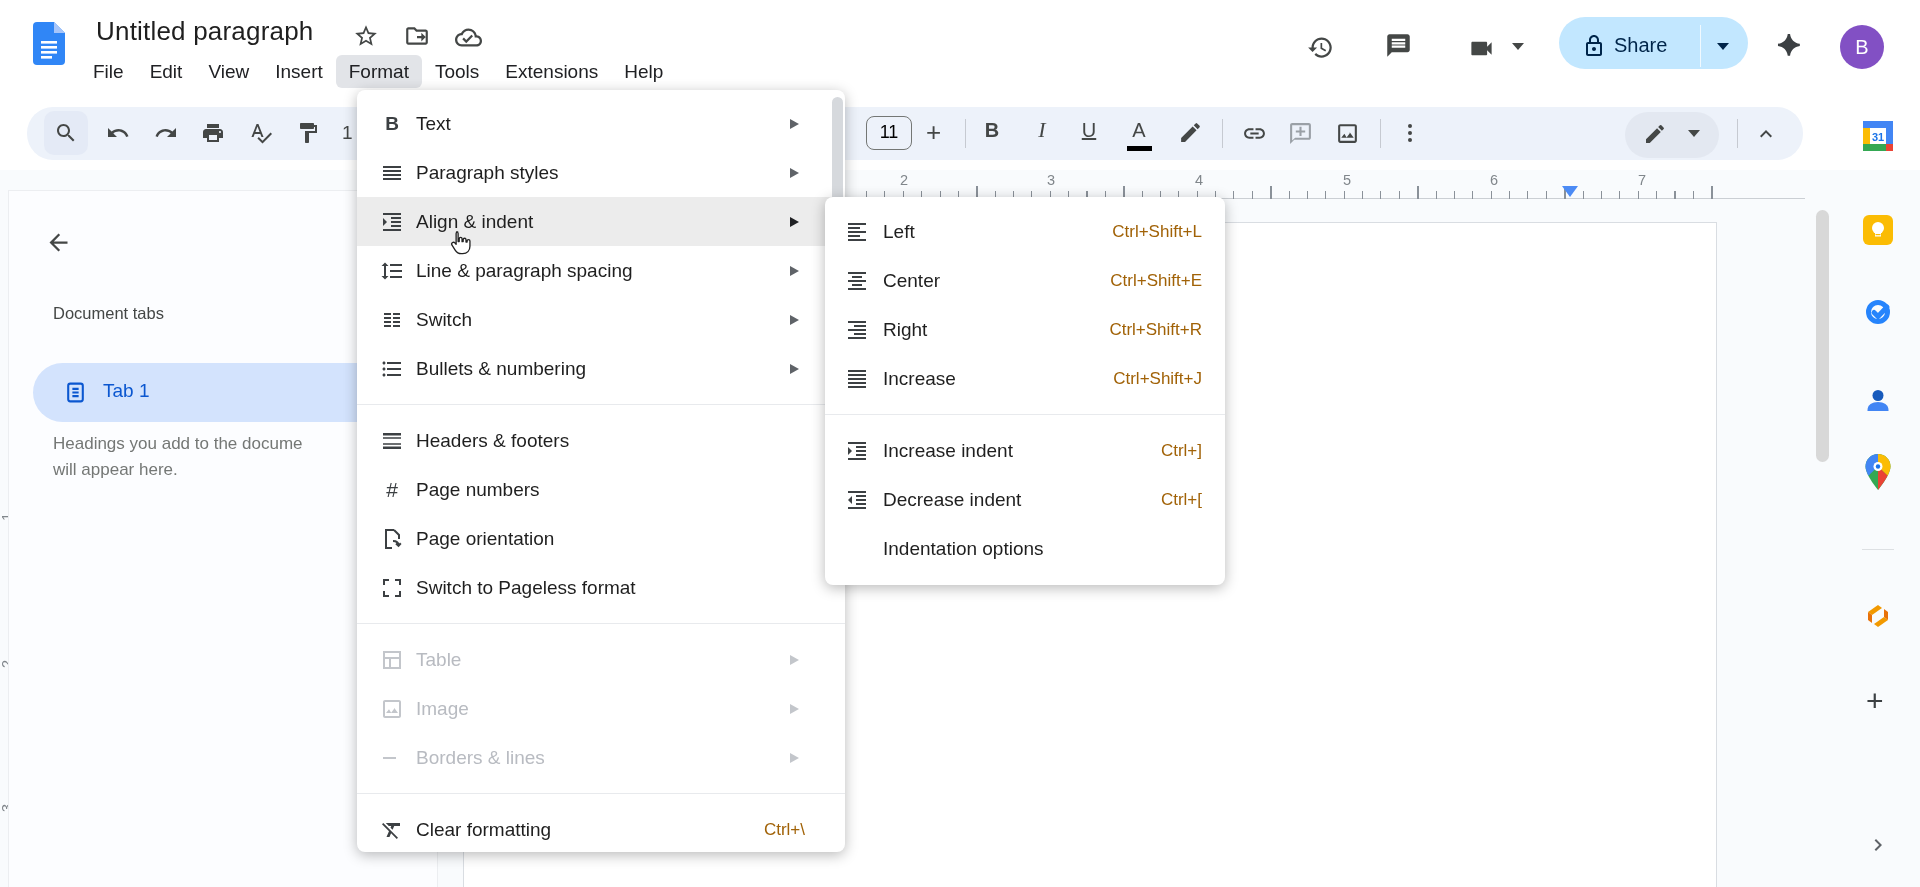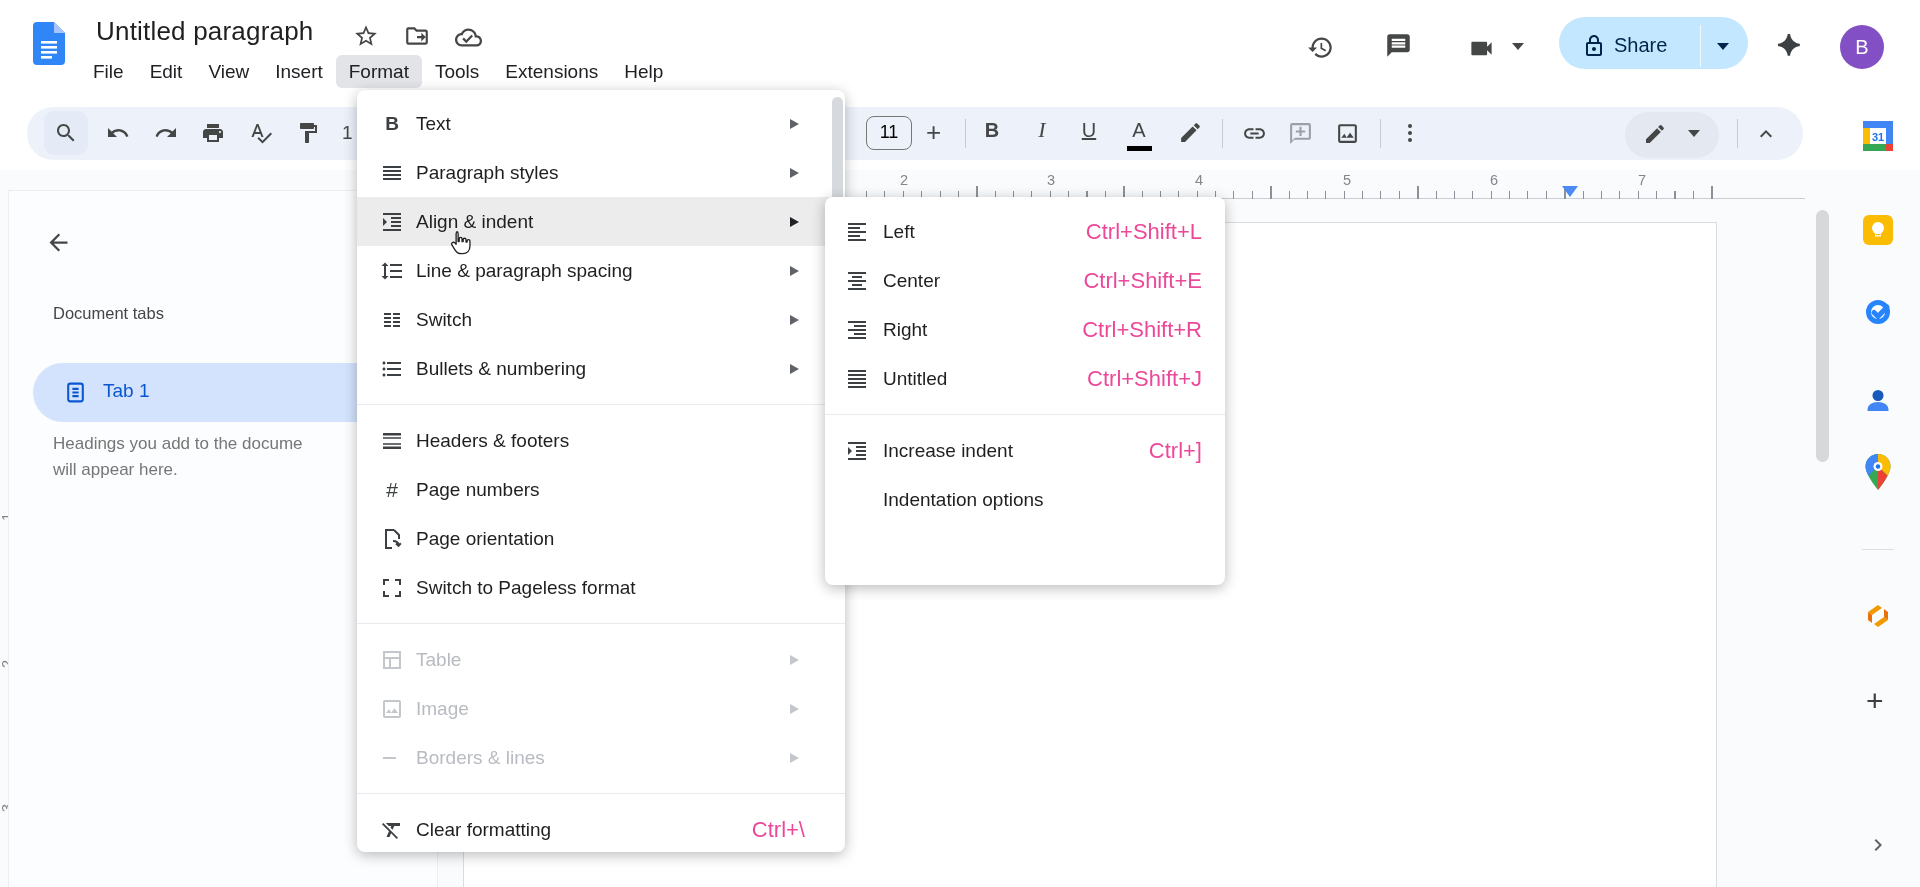--- a/index.html
+++ b/index.html
@@ -34,21 +34,21 @@
     background:repeating-linear-gradient(to bottom,#8a9199 0 2px,transparent 2px 73.5px)}
   .vnum{position:absolute;left:-1px;width:16px;text-align:center;font-size:14.5px;color:#80868b;transform:rotate(-90deg)}
   .tri{position:absolute;left:1562px;top:186px;width:0;height:0;
     border-left:8px solid transparent;border-right:8px solid transparent;border-top:11px solid #4c8bf5}
 
   
   .menu{position:absolute;background:#fff;border-radius:8px;box-shadow:0 3px 14px rgba(0,0,0,.28)}
   .mrow{height:49px;display:flex;align-items:center}
   .mrow .ic{width:24px;height:24px;margin-left:23px;color:#3c4043;flex:none;text-align:center;font-size:19px;font-weight:700;line-height:24px}
   .mrow .lbl{margin-left:12px;font-size:19px;color:#1f1f1f;white-space:nowrap}
-  .mrow .sc{margin-left:auto;margin-right:40px;font-size:22px;color:#ec4899;white-space:nowrap}
+  .mrow .sc{margin-left:auto;margin-right:40px;font-size:17px;color:#a16207;white-space:nowrap}
   .mrow .arr{margin-left:auto;margin-right:46px;width:0;height:0;flex:none;
     border-left:9px solid #5f6368;border-top:5.5px solid transparent;border-bottom:5.5px solid transparent}
   .mrow.hl{background:#ececec}
   .mrow.hl .arr{border-left-color:#202124}
   .mrow.dis .lbl{color:#b8bbc1}
   .mrow.dis .ic{color:#c3c6cb}
   .mrow.dis .arr{border-left-color:#c3c6cb}
   .mdiv{height:1px;background:#e8eaed;margin:11px 0}
   .sub .ic{margin-left:20px;font-weight:400}
   .sub .lbl{margin-left:14px}
@@ -421,32 +421,41 @@
         </span>
       <span class="lbl">Right</span>
       <span class="sc">Ctrl+Shift+R</span>
     </div>
     <div class="mrow">
       <span class="ic">
           <svg width="24" height="24" viewBox="0 0 24 24" fill="currentColor">
             <path d="M3 21h18v-2H3v2zm0-4h18v-2H3v2zm0-4h18v-2H3v2zm0-4h18V7H3v2zm0-6v2h18V3H3z"></path>
           </svg>
         </span>
-      <span class="lbl">Untitled</span>
+      <span class="lbl">Increase</span>
       <span class="sc">Ctrl+Shift+J</span>
     </div>
     <div class="mdiv"></div>
     <div class="mrow">
       <span class="ic">
           <svg width="24" height="24" viewBox="0 0 24 24" fill="currentColor">
             <path d="M3 21h18v-2H3v2zM3 8v8l4-4-4-4zm8 9h10v-2H11v2zM3 3v2h18V3H3zm8 6h10V7H11v2zm0 4h10v-2H11v2z"></path>
           </svg>
         </span>
       <span class="lbl">Increase indent</span>
       <span class="sc">Ctrl+]</span>
+    </div>
+    <div class="mrow">
+      <span class="ic">
+          <svg width="24" height="24" viewBox="0 0 24 24" fill="currentColor">
+            <path d="M11 17h10v-2H11v2zm-8-5l4 4V8l-4 4zm0 9h18v-2H3v2zM3 3v2h18V3H3zm8 6h10V7H11v2zm0 4h10v-2H11v2z"></path>
+          </svg>
+        </span>
+      <span class="lbl">Decrease indent</span>
+      <span class="sc">Ctrl+[</span>
     </div>
     <div class="mrow">
       <span class="ic"></span>
       <span class="lbl">Indentation options</span>
     </div>
   </div>
 
   <span class="abs" style="left:1863px;top:121px">
     <svg width="30" height="30" viewBox="0 0 30 30">
       <rect x="0" y="0" width="7" height="30" fill="#fbbc04"></rect>

